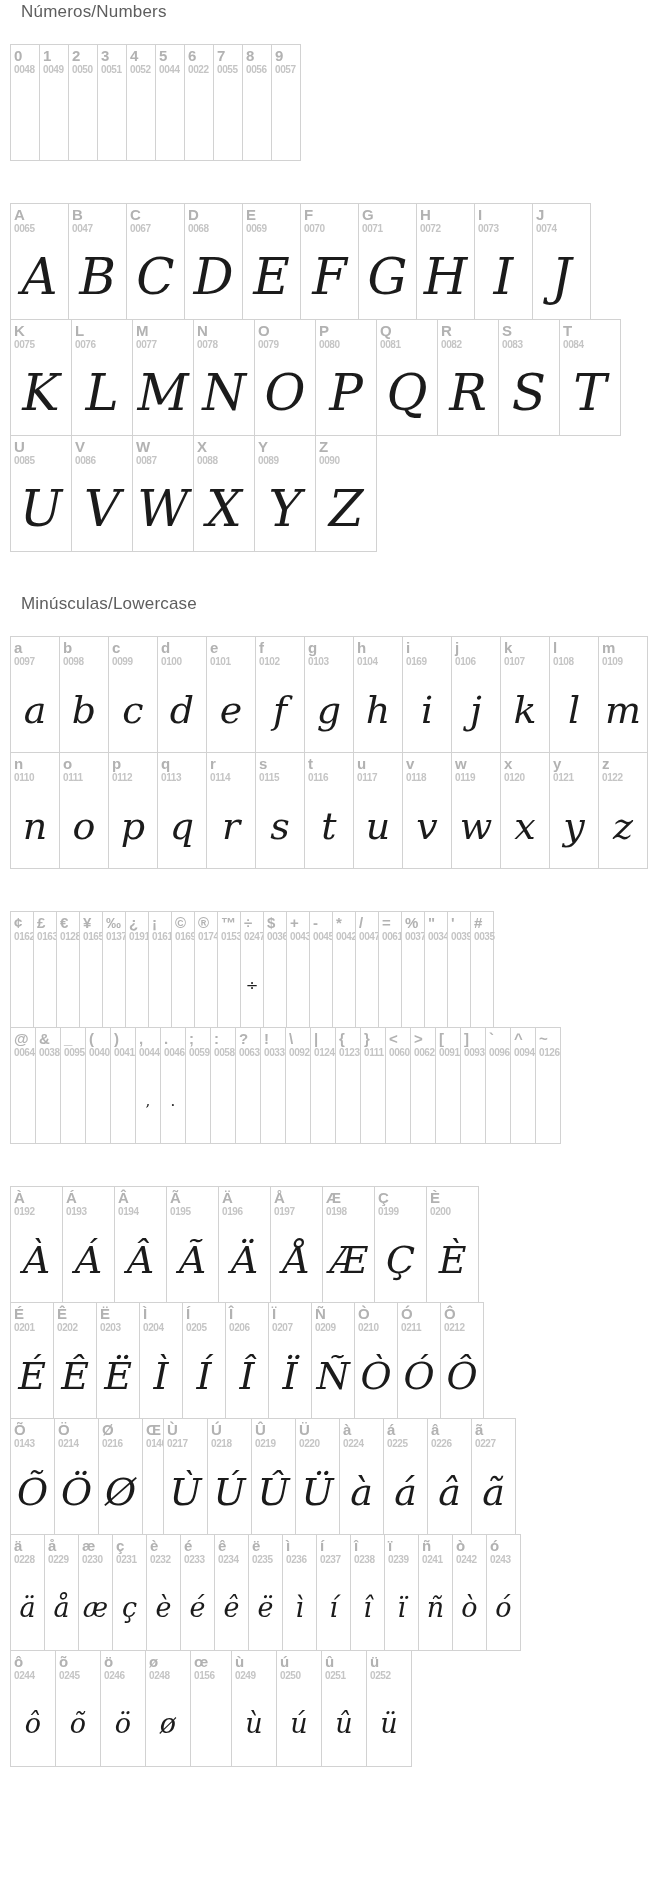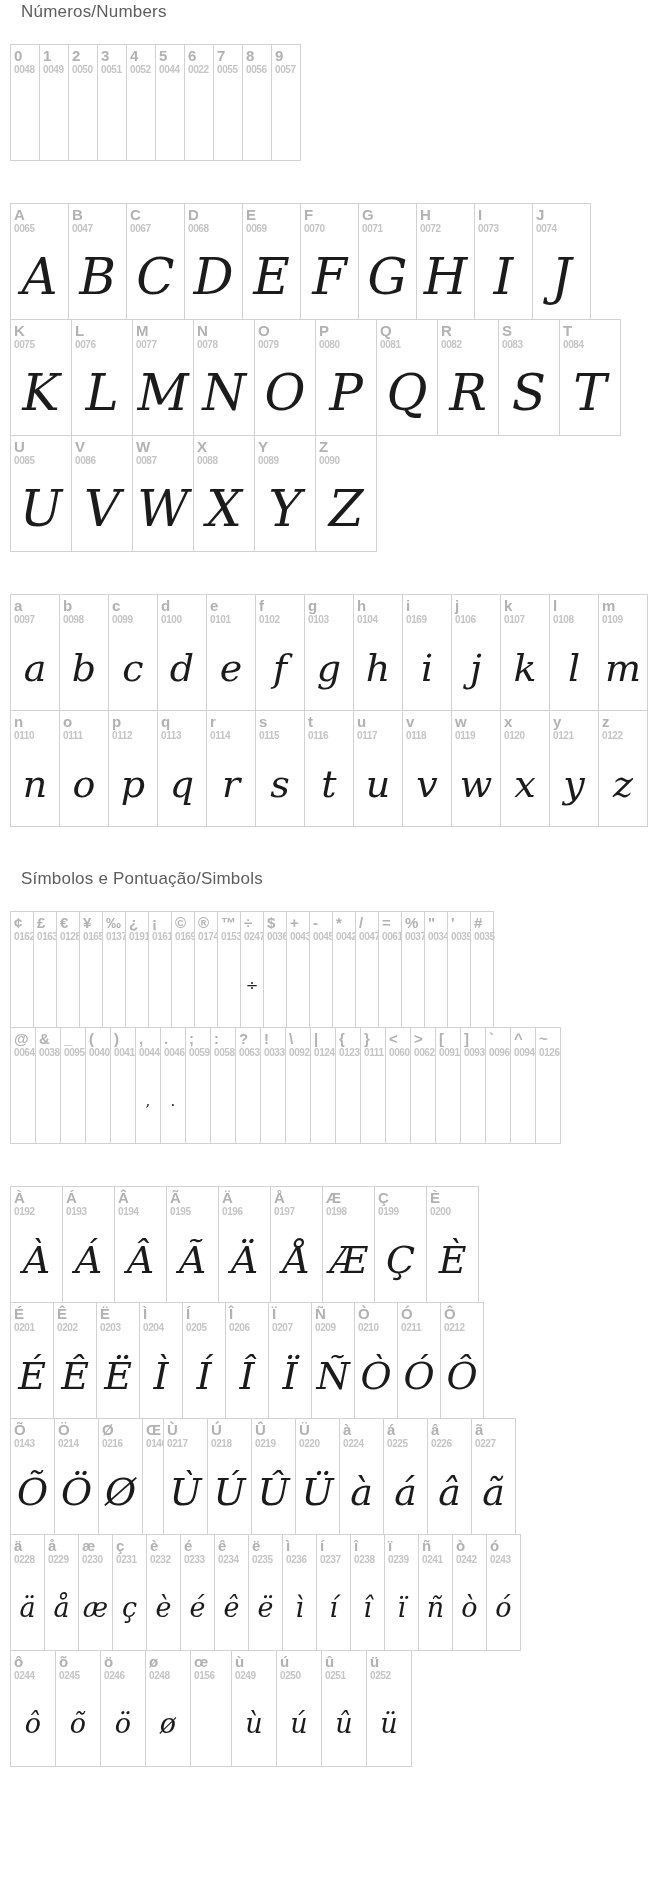--- a/index.html
+++ b/index.html
@@ -245,20 +245,21 @@
           <div class="cell-glyph">Y</div>
         </div>
         <div class="char-cell">
           <div class="cell-label">Z</div>
           <div class="cell-code">0090</div>
           <div class="cell-glyph">Z</div>
         </div>
       </div>
     </section>
     <section class="charmap-section">
+      <h2 class="section-title">Minúsculas/Lowercase</h2>
       <div class="char-row s2r0">
         <div class="char-cell">
           <div class="cell-label">a</div>
           <div class="cell-code">0097</div>
           <div class="cell-glyph">a</div>
         </div>
         <div class="char-cell">
           <div class="cell-label">b</div>
           <div class="cell-code">0098</div>
           <div class="cell-glyph">b</div>
@@ -381,21 +382,20 @@
           <div class="cell-glyph">y</div>
         </div>
         <div class="char-cell">
           <div class="cell-label">z</div>
           <div class="cell-code">0122</div>
           <div class="cell-glyph">z</div>
         </div>
       </div>
     </section>
     <section class="charmap-section">
-      <h2 class="section-title">Símbolos e Pontuação/Simbols</h2>
       <div class="char-row s3r0">
         <div class="char-cell">
           <div class="cell-label">¢</div>
           <div class="cell-code">0162</div>
           <div class="cell-glyph"></div>
         </div>
         <div class="char-cell">
           <div class="cell-label">£</div>
           <div class="cell-code">0163</div>
           <div class="cell-glyph"></div>

